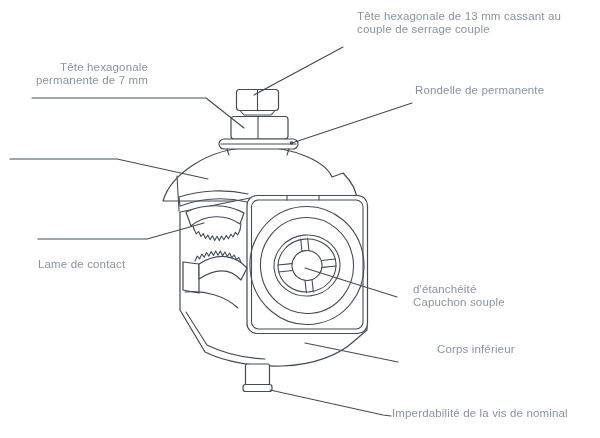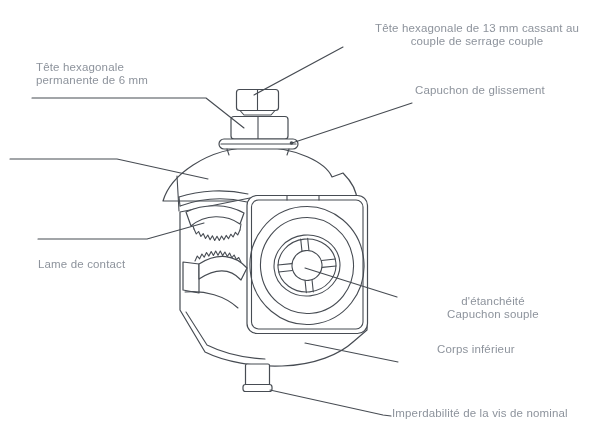--- a/index.html
+++ b/index.html
@@ -1,21 +1,21 @@
 <!DOCTYPE html>
 <html style="--label-color: #8d939c; --line-color: #474c53;"><head>
 <meta charset="utf-8">
 <style>
   html,body{margin:0;padding:0;background:#ffffff;}
   .stage{position:relative;width:600px;height:438px;background:#fff;overflow:hidden;
          font-family:"Liberation Sans",sans-serif;}
   .stage svg{position:absolute;left:0;top:0;}
   .label{position:absolute;font-size:11.5px;line-height:12.5px;color:var(--label-color,#8d939c);
-         letter-spacing:.15px;white-space:nowrap;}
-  .label.center{text-align:center;white-space:normal;margin-top:12px;}
+         letter-spacing:.15px;white-space:nowrap;text-align:right;}
+  .label.center{text-align:left;white-space:normal;}
   .lineart{fill:#ffffff;stroke:var(--line-color,#474c53);stroke-width:1.2;stroke-linejoin:round;stroke-linecap:round;}
   .openline{fill:none;stroke:var(--line-color,#474c53);stroke-width:1.1;stroke-linejoin:round;stroke-linecap:round;}
   .leader{fill:none;stroke:var(--line-color,#474c53);stroke-width:1.15;stroke-linejoin:round;stroke-linecap:round;}
 </style>
 </head>
 <body>
 
 <div class="stage">
 
   <svg width="600" height="438" viewBox="0 0 600 438">
@@ -99,24 +99,24 @@
     </g>
   </svg>
 
   <div class="label center" style="left:357px;top:10px;width:240px;">
     <div>Tête hexagonale de 13 mm cassant au</div>
     <div>couple de serrage couple</div>
   </div>
 
   <div class="label" style="left:36px;top:61px;">
     <div>Tête hexagonale</div>
-    <div>permanente de 6 mm</div>
+    <div>permanente de 7 mm</div>
   </div>
 
-  <div class="label" style="left:415px;top:84px;">Capuchon de glissement</div>
+  <div class="label" style="left:415px;top:84px;">Rondelle de permanente</div>
 
 
   <div class="label" style="left:38px;top:217px;margin-top:41px;">Lame de contact</div>
 
   <div class="label center" style="left:413px;top:283px;width:160px;">
     <div>d'étanchéité</div>
     <div>Capuchon souple</div>
   </div>
 
   <div class="label" style="left:437px;top:343px;">Corps inférieur</div>

